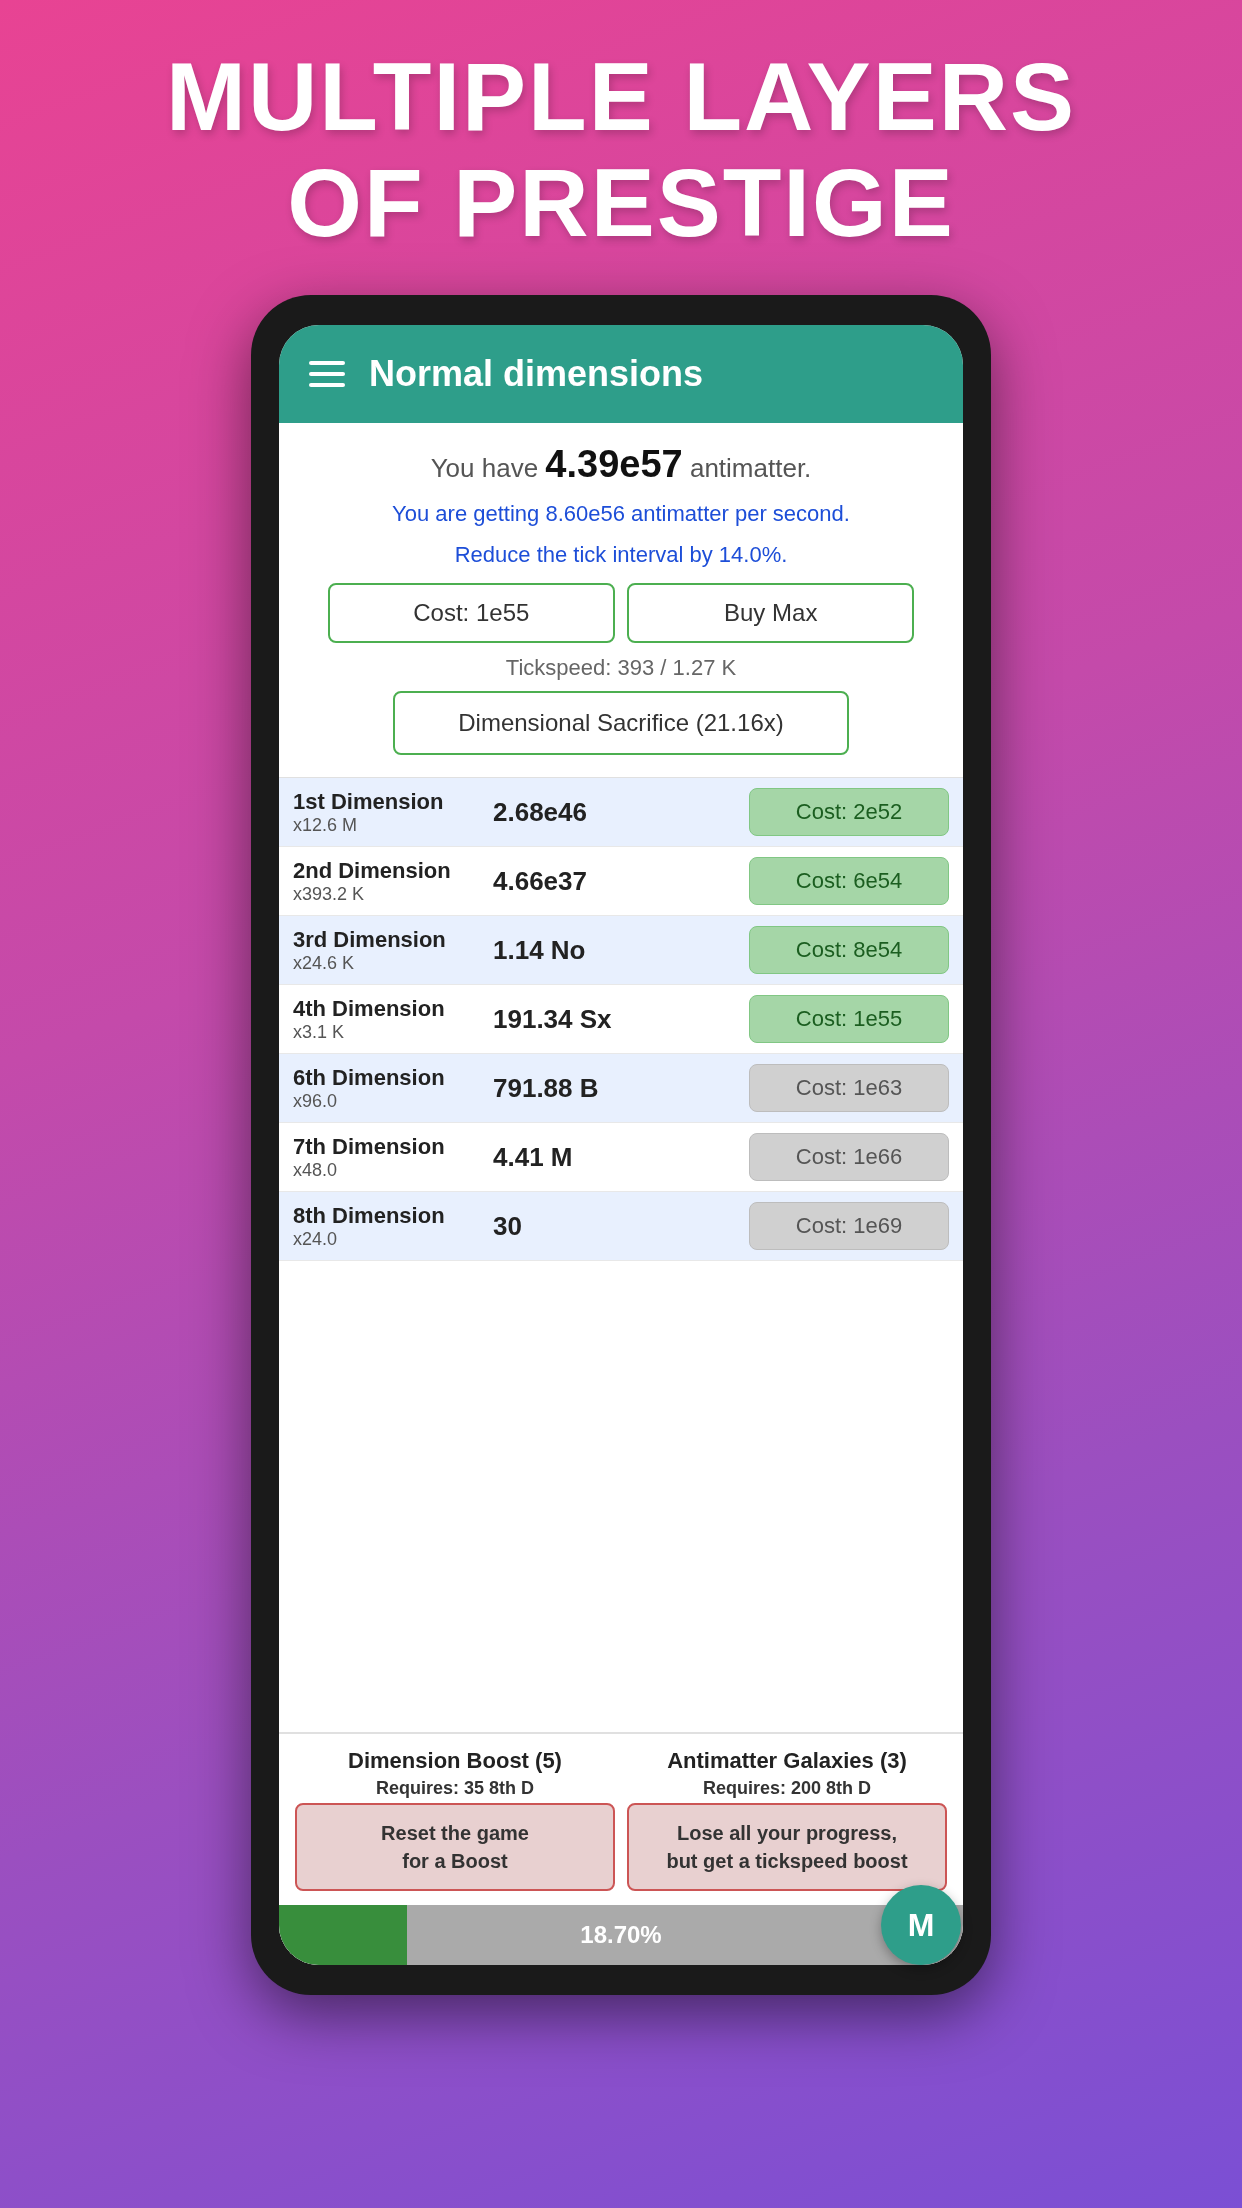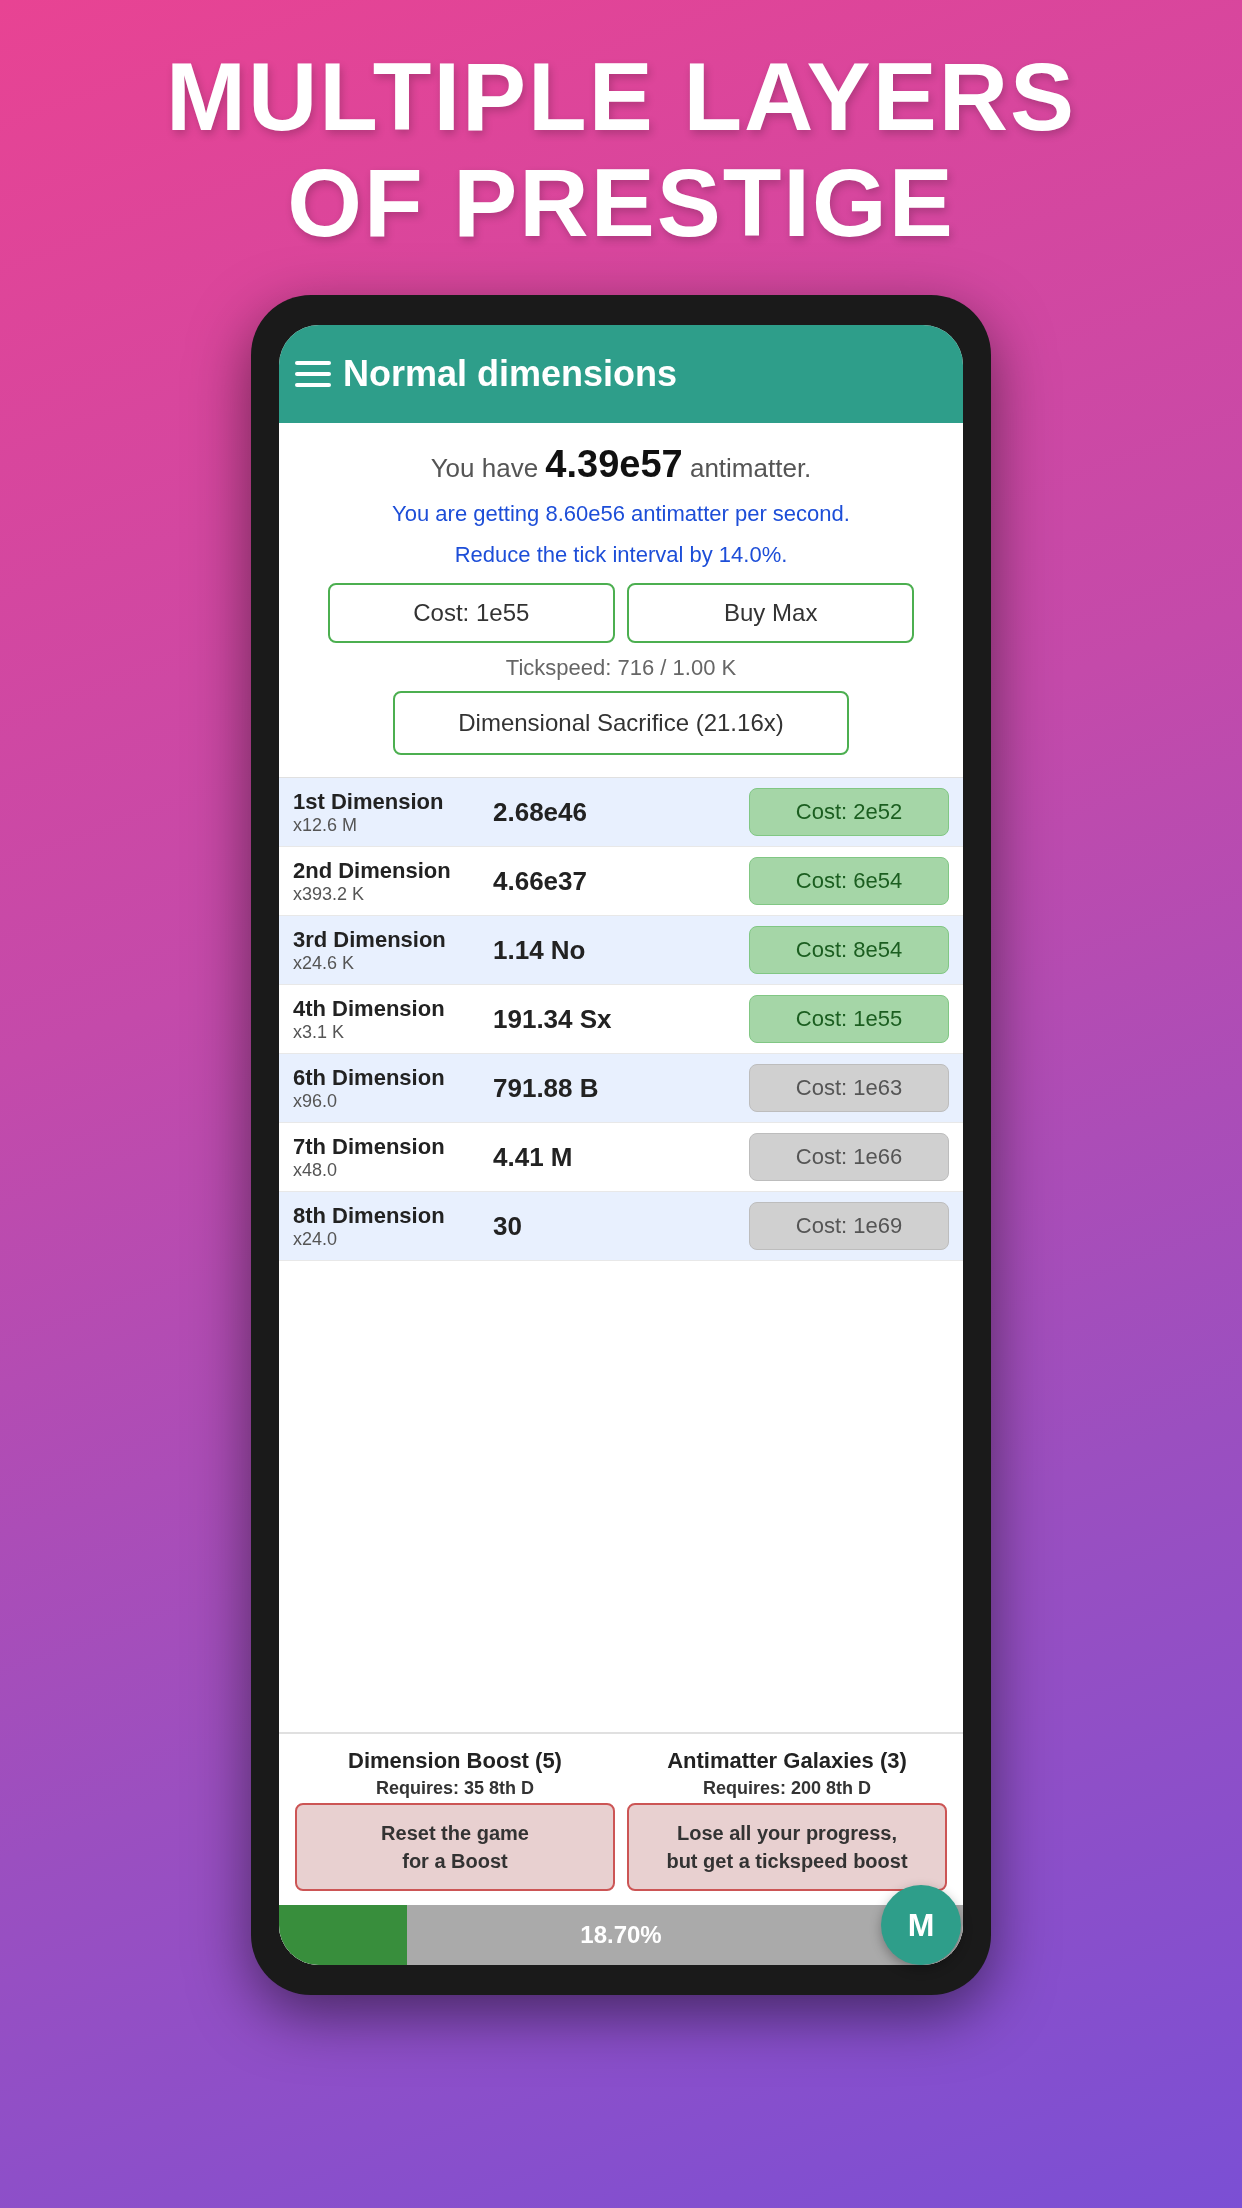--- a/index.html
+++ b/index.html
@@ -41,24 +41,24 @@
       height: 100%;
       background: #f5f5f5;
       border-radius: 40px;
       overflow: hidden;
       display: flex;
       flex-direction: column;
     }
 
     .app-bar {
       background: #2e9e8a;
-      padding: 28px 16px;
-      display: flex;
-      align-items: center;
-      gap: 12px;
+      padding: 28px 30px;
+      display: flex;
+      align-items: center;
+      gap: 24px;
       flex-shrink: 0;
     }
 
     .hamburger-icon {
       display: flex;
       flex-direction: column;
       gap: 7px;
       cursor: pointer;
     }
     .hamburger-icon span {
@@ -330,21 +330,21 @@
           <span class="antimatter-value">4.39e57</span>
           <span>antimatter.</span>
         </div>
         <div class="sub-text">You are getting 8.60e56 antimatter per second.</div>
         <div class="sub-text">Reduce the tick interval by 14.0%.</div>
 
         <div class="tickspeed-buttons">
           <button class="btn-outline-green">Cost: 1e55</button>
           <button class="btn-outline-green">Buy Max</button>
         </div>
-        <div class="tickspeed-info">Tickspeed: 716 / 1.00 K</div>
+        <div class="tickspeed-info">Tickspeed: 393 / 1.27 K</div>
 
         <div class="sacrifice-btn-wrap">
           <button class="btn-sacrifice">Dimensional Sacrifice (21.16x)</button>
         </div>
       </div>
 
       <div class="dimensions-table">
 
       <div class="dim-row">
       <div class="dim-label">

